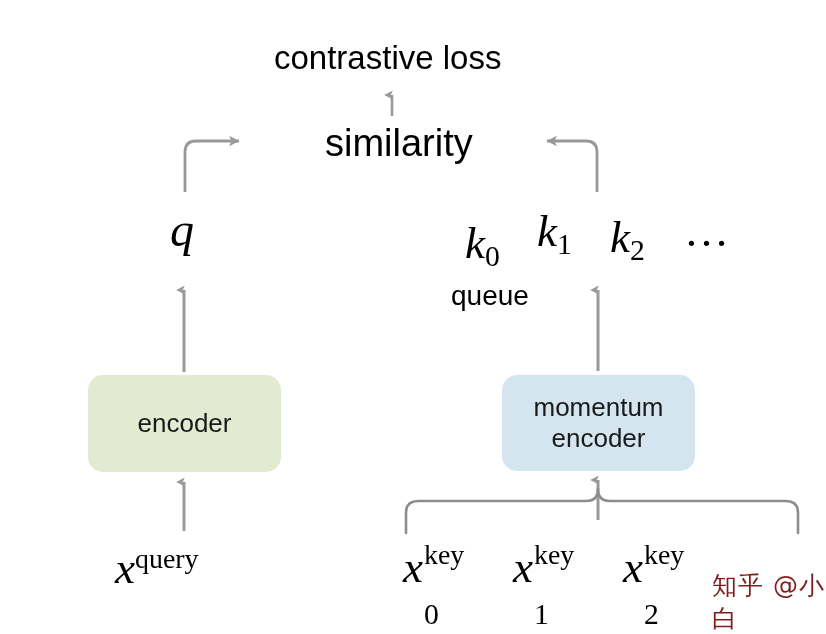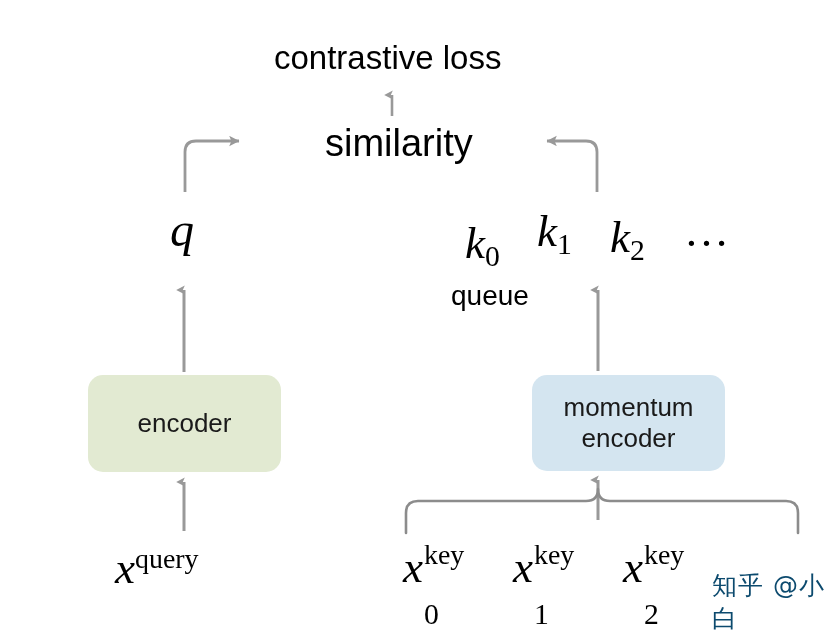--- a/index.html
+++ b/index.html
@@ -226,27 +226,27 @@
   <div class="txt mathi k-symbol" id="k1"><span>k</span><span class="sub">1</span></div>
 
   <div class="txt mathi k-symbol" id="k2"><span>k</span><span class="sub">2</span></div>
 
   <div class="txt mathr" id="kdots">…</div>
 
   <div class="box" id="encoder-box" style="background: rgb(226, 234, 210);">
     <span>encoder</span>
   </div>
 
-  <div class="box" id="momentum-encoder-box" style="background: rgb(212, 229, 240); margin-left: 30px;">
+  <div class="box" id="momentum-encoder-box" style="background: rgb(212, 229, 240);">
     <span><span>momentum</span><br><span>encoder</span></span>
   </div>
 
   <div class="txt mathi" id="x-query"><span>x</span><span class="sup">query</span></div>
 
   <div class="txt mathi x-key" id="xkey0"><span>x</span><span class="subsup"><span class="ss-sup">key</span><span class="ss-sub">0</span></span></div>
 
   <div class="txt mathi x-key" id="xkey1"><span>x</span><span class="subsup"><span class="ss-sup">key</span><span class="ss-sub">1</span></span></div>
 
   <div class="txt mathi x-key" id="xkey2"><span>x</span><span class="subsup"><span class="ss-sup">key</span><span class="ss-sub">2</span></span></div>
 
-  <div id="watermark" style="color: #0c4a6e;">知乎 @小白</div>
+  <div id="watermark" style="color: #7f1d1d;">知乎 @小白</div>
 
 </div>
 
 </body></html>

